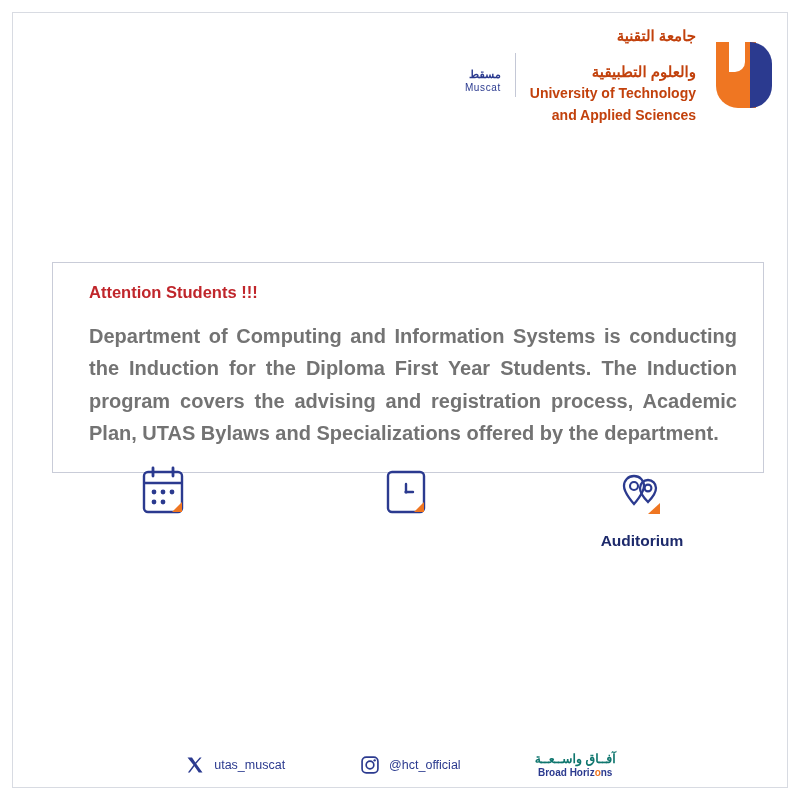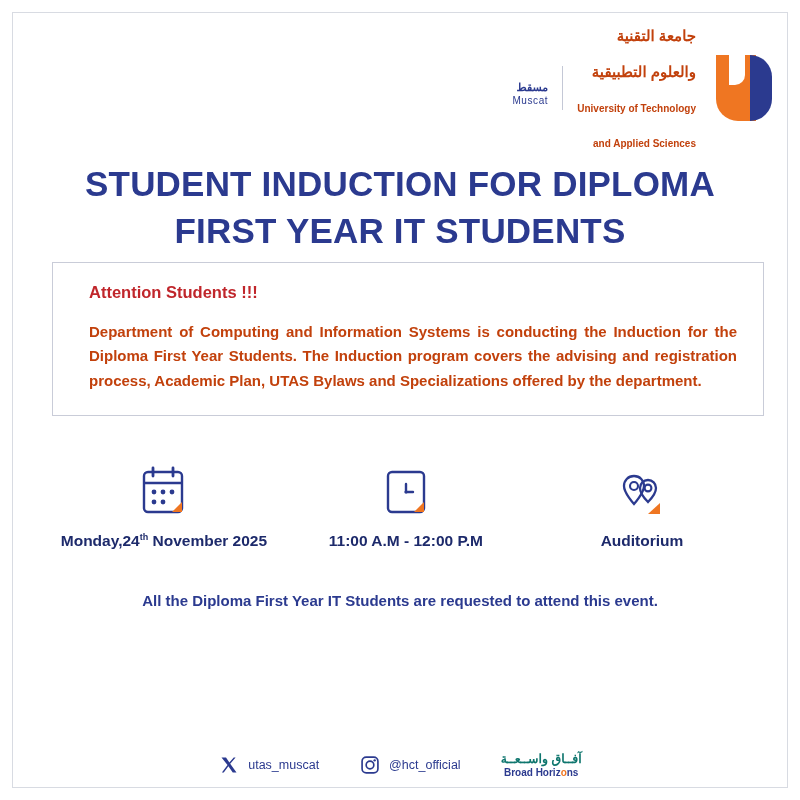--- a/index.html
+++ b/index.html
@@ -42,21 +42,21 @@
     width: 1px; height: 44px;
     background: #c4c8d6;
   }
   .utas-text {
     text-align: right;
     color: #c2410c;
     line-height: 1.3;
   }
   .utas-ar1 { font-size: 15px; font-weight: bold; }
   .utas-ar2 { font-size: 15px; font-weight: bold; margin-top: 16px; }
-  .utas-en { font-size: 10px; font-weight: bold; margin-top: 21px; line-height: 1.35; }
+  .utas-en { font-size: 14px; font-weight: bold; margin-top: 3px; line-height: 1.35; }
 
   .logo-mark {
     position: relative;
     width: 56px; height: 74px;
     margin-left: 6px;
   }
   .logo-mark .orange {
     position: absolute;
     left: 0; top: 4px;
     width: 40px; height: 66px;
@@ -99,22 +99,22 @@
     background: #ffffff;
     padding: 20px 26px 22px 36px;
   }
   .attention {
     color: #c0262b;
     font-size: 16.5px;
     font-weight: bold;
     margin-bottom: 18px;
   }
   .body-text {
-    color: #c2410c;
-    font-size: 15px;
+    color: #737373;
+    font-size: 20px;
     font-weight: bold;
     line-height: 1.62;
     text-align: justify;
   }
 
   
   .info-row {
     position: absolute;
     top: 462px; left: 40px; right: 40px;
     display: flex;
@@ -140,21 +140,21 @@
     font-weight: bold;
   }
 
   
   .social-bar {
     position: absolute;
     bottom: 22px; left: 0; right: 0;
     display: flex;
     align-items: center;
     justify-content: center;
-    gap: 40px;
+    gap: 74px;
   }
   .social-item {
     display: flex;
     align-items: center;
     gap: 8px;
     color: #2b3a8f;
     font-size: 12.5px;
   }
   .social-glyph {
     width: 22px; height: 22px;
@@ -186,24 +186,20 @@
       <div class="utas-en">University of Technology</div>
       <div class="utas-en">and Applied Sciences</div>
     </div>
     <div class="logo-mark">
       <div class="orange"></div>
       <div class="navy"></div>
       <div class="notch"></div>
     </div>
   </div>
 
-  <div class="title">
-    <div>STUDENT INDUCTION FOR DIPLOMA</div>
-    <div>FIRST YEAR IT STUDENTS</div>
-  </div>
 
   <div class="body-box">
     <div class="attention">Attention Students !!!</div>
     <div class="body-text">Department of Computing and Information Systems is conducting the Induction for the Diploma First Year Students. The Induction program covers the advising and registration process, Academic Plan, UTAS Bylaws and Specializations offered by the department.</div>
   </div>
 
   <div class="info-row">
 
     <div class="info-col">
       <div class="icon-wrap">
@@ -213,54 +209,49 @@
           <line x1="15" y1="2" x2="15" y2="10" stroke="#2b3a8f" stroke-width="2.8" stroke-linecap="round"></line>
           <line x1="35" y1="2" x2="35" y2="10" stroke="#2b3a8f" stroke-width="2.8" stroke-linecap="round"></line>
           <circle cx="16" cy="26" r="2.4" fill="#2b3a8f"></circle>
           <circle cx="25" cy="26" r="2.4" fill="#2b3a8f"></circle>
           <circle cx="34" cy="26" r="2.4" fill="#2b3a8f"></circle>
           <circle cx="16" cy="36" r="2.4" fill="#2b3a8f"></circle>
           <circle cx="25" cy="36" r="2.4" fill="#2b3a8f"></circle>
           <path d="M34 46 L44 46 L44 36 Z" fill="#ef7622"></path>
         </svg>
       </div>
-      <div class="info-label">
-        <span>Monday,24</span><sup>th</sup><span> November 2025</span>
-      </div>
     </div>
 
     <div class="info-col">
       <div class="icon-wrap">
         <svg width="52" height="56" viewBox="0 0 52 56" aria-hidden="true">
           <rect x="8" y="6" width="36" height="40" rx="4" fill="none" stroke="#2b3a8f" stroke-width="2.4"></rect>
           <line x1="26" y1="18" x2="26" y2="26" stroke="#2b3a8f" stroke-width="2.4" stroke-linecap="round"></line>
           <line x1="26" y1="26" x2="33" y2="26" stroke="#2b3a8f" stroke-width="2.4" stroke-linecap="round"></line>
           <circle cx="26" cy="26" r="1.6" fill="#2b3a8f"></circle>
           <path d="M34 46 L44 46 L44 36 Z" fill="#ef7622"></path>
         </svg>
       </div>
-      <div class="info-label">11:00 A.M - 12:00 P.M</div>
     </div>
 
     <div class="info-col">
       <div class="icon-wrap">
         <svg width="56" height="56" viewBox="0 0 56 56" aria-hidden="true">
           <path d="M20 10 C14 10 10 14.5 10 20 C10 27 20 38 20 38 C20 38 30 27 30 20 C30 14.5 26 10 20 10 Z" fill="none" stroke="#2b3a8f" stroke-width="2.3"></path>
           <circle cx="20" cy="20" r="4" fill="none" stroke="#2b3a8f" stroke-width="2.1"></circle>
           <path d="M34 14 C29.5 14 26 17.5 26 22 C26 28 34 36 34 36 C34 36 42 28 42 22 C42 17.5 38.5 14 34 14 Z" fill="none" stroke="#2b3a8f" stroke-width="2.3"></path>
           <circle cx="34" cy="22" r="3.4" fill="none" stroke="#2b3a8f" stroke-width="2.1"></circle>
           <path d="M34 48 L46 48 L46 37 Z" fill="#ef7622"></path>
         </svg>
       </div>
       <div class="info-label">Auditorium</div>
     </div>
 
   </div>
 
-  <div class="footer-note">All the Diploma First Year IT Students are requested to attend this event.</div>
 
   <div class="social-bar">
 
     <div class="social-item">
       <span class="social-glyph">
         <svg width="18" height="18" viewBox="0 0 24 24" aria-hidden="true">
           <path d="M2 2 L10 12 L2.5 22 L5 22 L11.2 13.6 L17 22 L22 22 L13.6 10.2 L20.8 2 L18.3 2 L12.5 8.6 L8 2 Z" fill="#2b3a8f"></path>
         </svg>
       </span>
       <span>utas_muscat</span>

